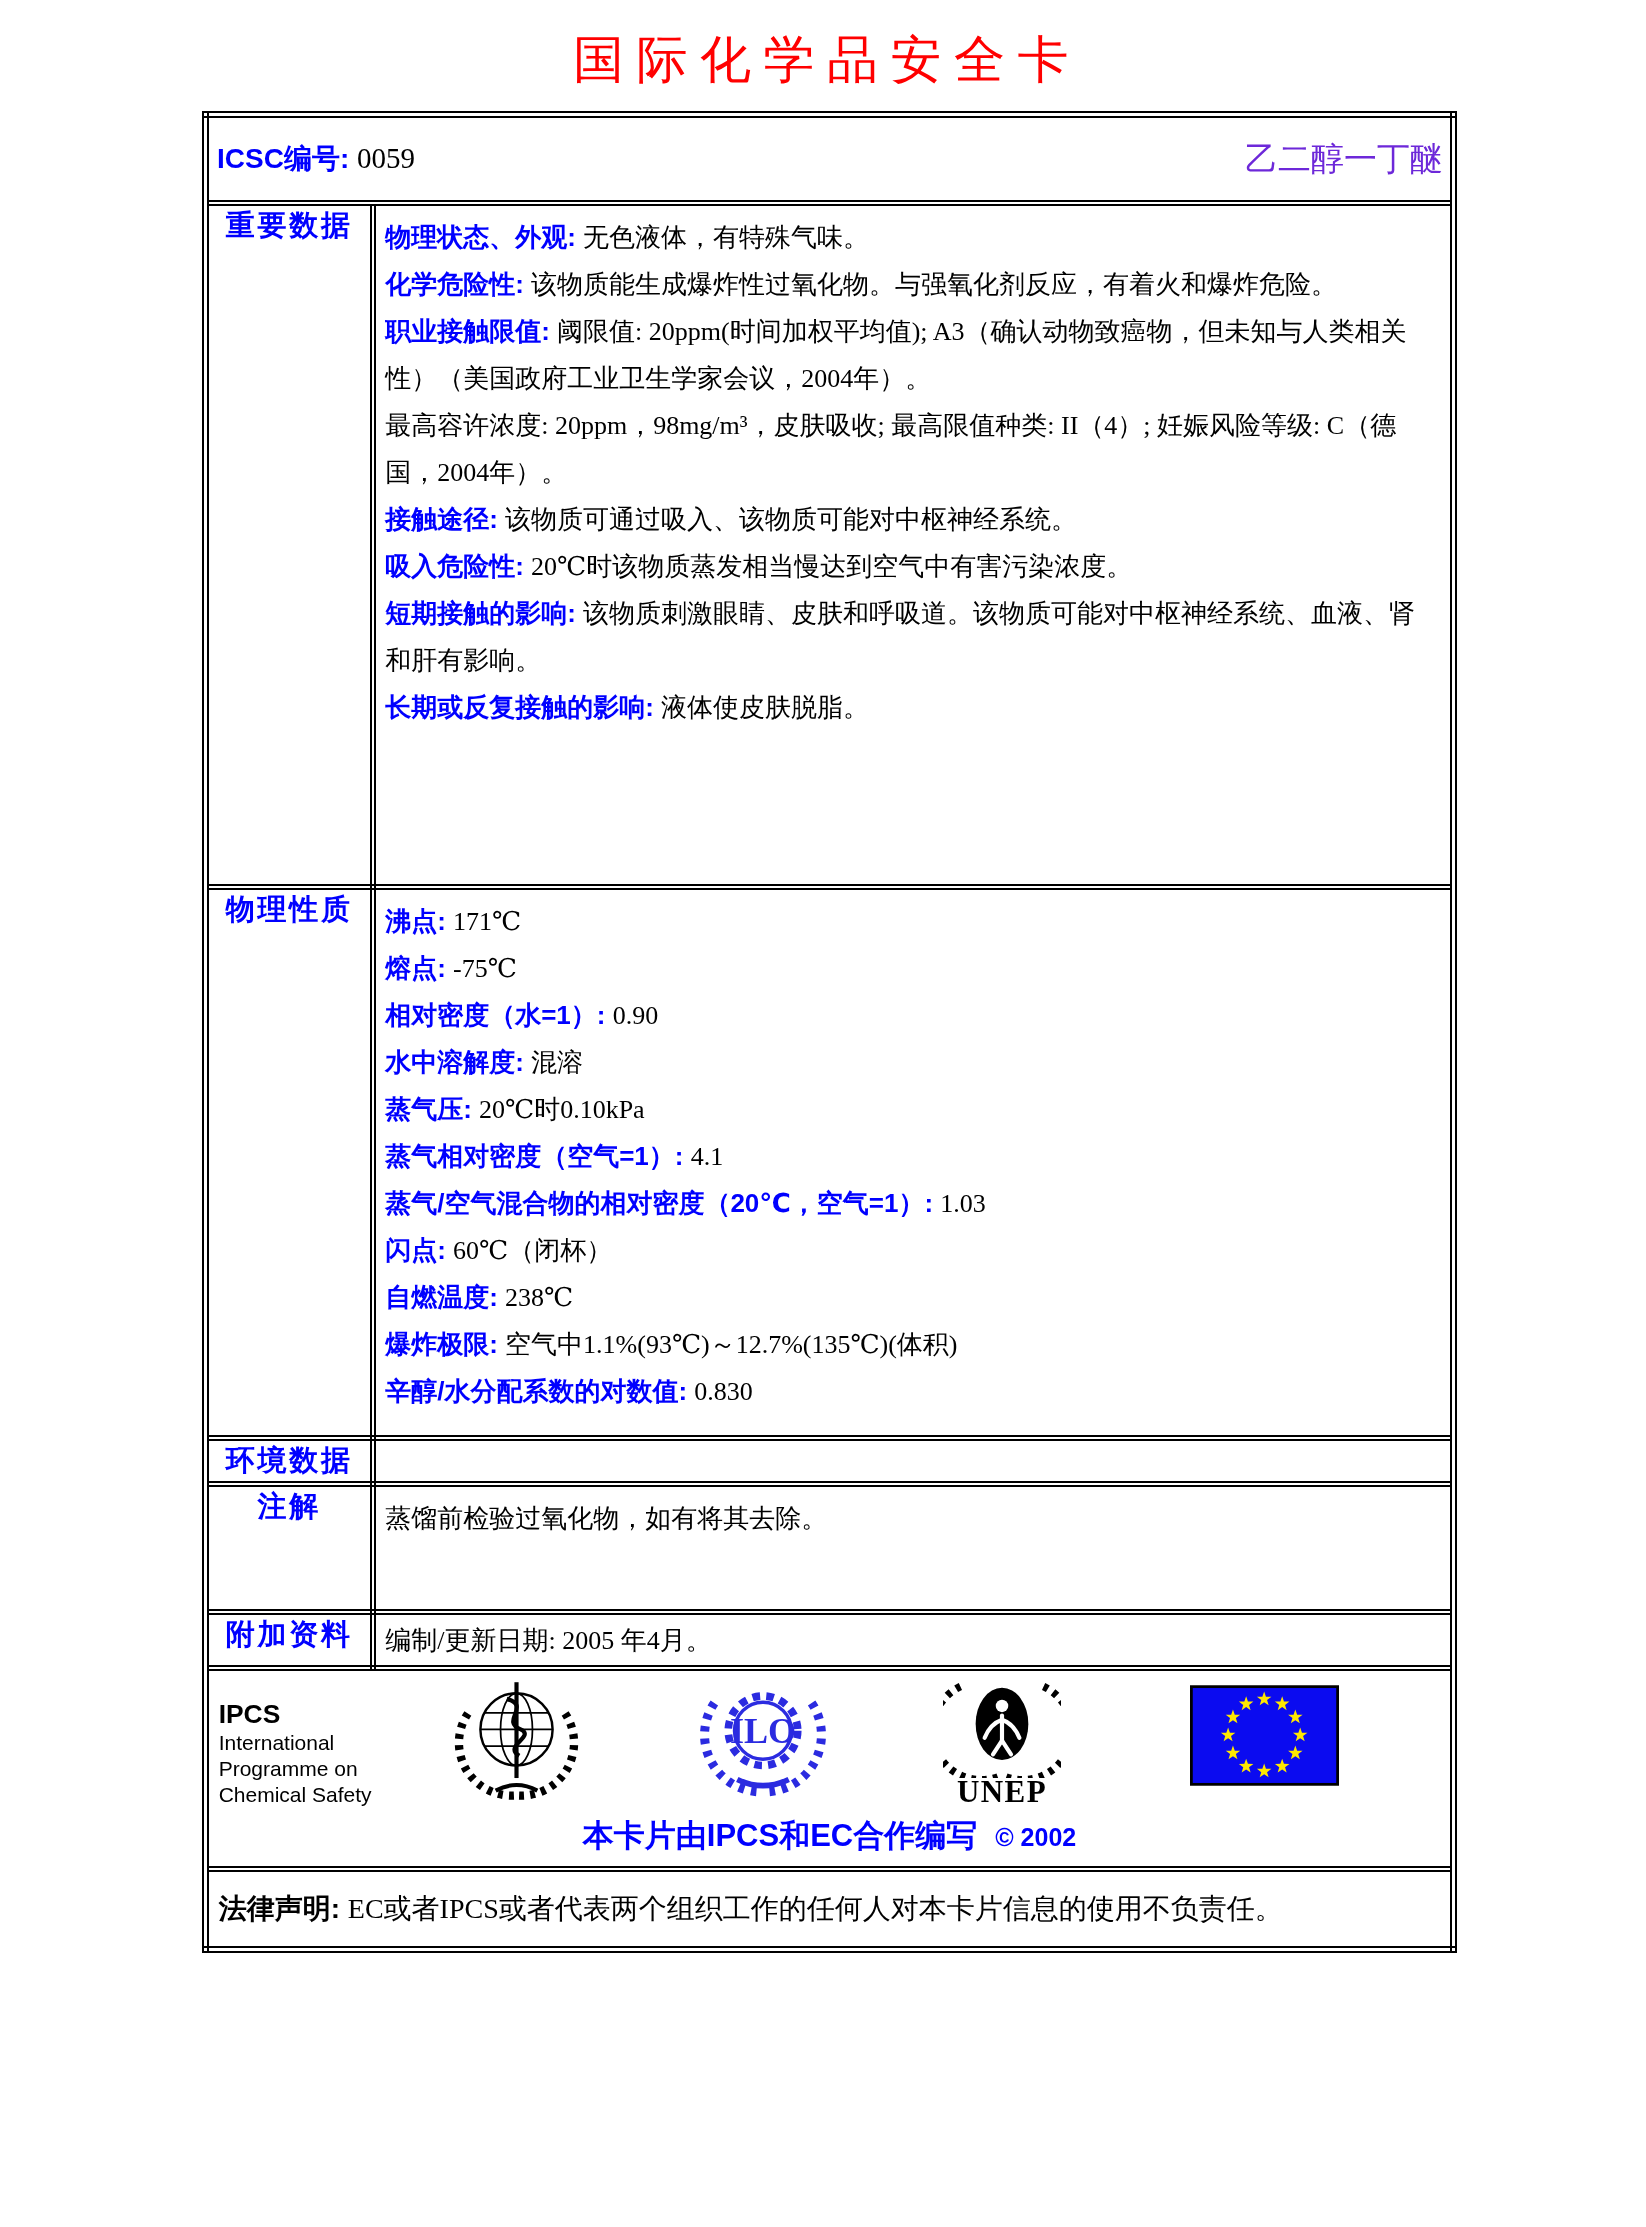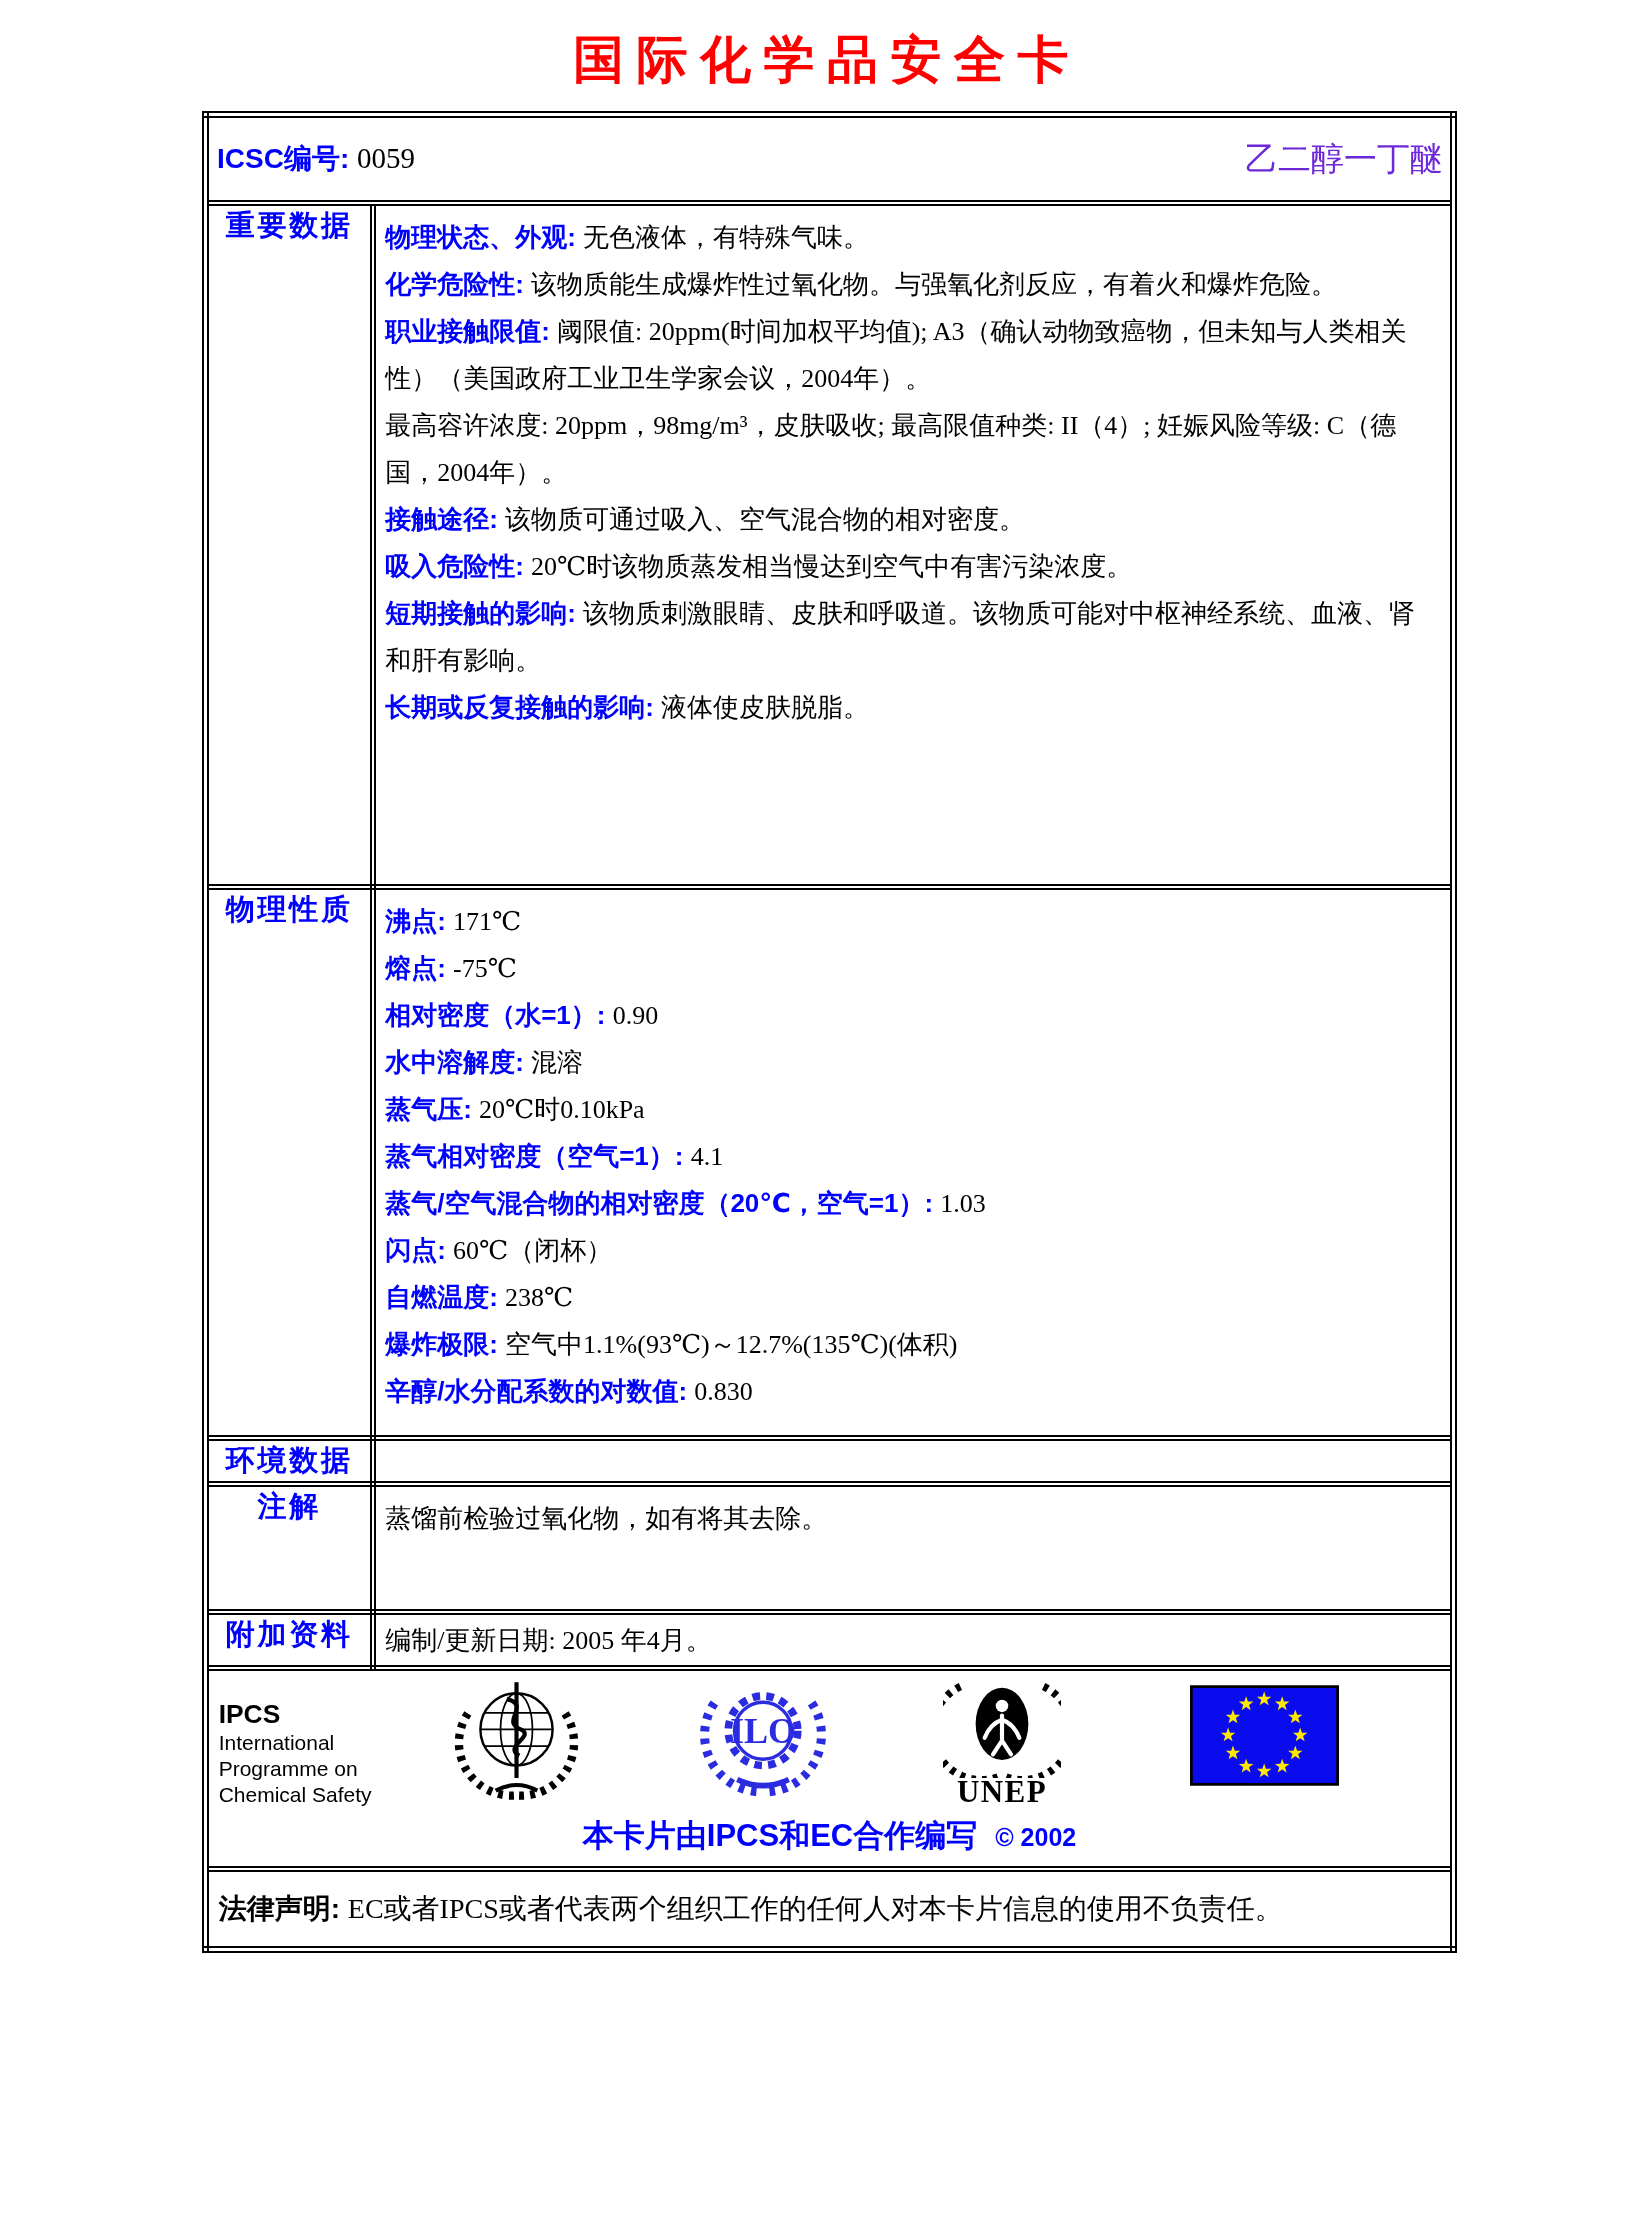--- a/index.html
+++ b/index.html
@@ -1,19 +1,19 @@
 <!DOCTYPE html>
 <html style="font-size:11px"><head>
 <meta charset="utf-8">
 <style>
   html,body{margin:0;padding:0;background:#ffffff;}
   .page{position:relative;width:1646px;height:2227px;background:#fff;overflow:hidden;
         font-family:"Liberation Serif","DejaVu Serif",serif;color:#000;}
   .doc-title{position:absolute;left:8px;right:0;top:26.4px;text-align:center;
-        font-family:"Liberation Sans","DejaVu Sans",sans-serif;font-weight:bold;
+        font-family:"Liberation Sans","DejaVu Sans",sans-serif;font-weight:normal;
         font-size:51px;letter-spacing:12.5px;color:#ff0000;}
   table.card{position:absolute;left:202px;top:111px;width:1248px;
         border-collapse:collapse;table-layout:fixed;
         border:7px double #000;}
   table.card td{border:6.3px double #000;padding:0;vertical-align:top;}
   td.row-label-cell{vertical-align:middle;text-align:center;}
   .row-label{font-family:"Liberation Sans","DejaVu Sans",sans-serif;font-weight:bold;
         color:#0000ff;font-size:29px;letter-spacing:2.8px;margin-top:40px;}
   .cell-content{padding:8.3px 9.7px 7px 9.7px;font-size:26px;line-height:47px;}
   .cell-content p.tline{margin:0;}
@@ -79,21 +79,21 @@
     <tr class="r-important">
       <td class="row-label-cell">
         <span class="row-label">重要数据</span>
       </td>
       <td class="content-cell">
         <div class="cell-content">
               <p class="tline"><span class="lbl">物理状态、外观: </span><span class="val">无色液体，有特殊气味。</span></p>
               <p class="tline"><span class="lbl">化学危险性: </span><span class="val">该物质能生成爆炸性过氧化物。与强氧化剂反应，有着火和爆炸危险。</span></p>
               <p class="tline"><span class="lbl">职业接触限值: </span><span class="val">阈限值: 20ppm(时间加权平均值); A3（确认动物致癌物，但未知与人类相关性）（美国政府工业卫生学家会议，2004年）。</span></p>
               <p class="tline"><span class="val">最高容许浓度: 20ppm，98mg/m³，皮肤吸收; 最高限值种类: II（4）; 妊娠风险等级: C（德国，2004年）。</span></p>
-              <p class="tline"><span class="lbl">接触途径: </span><span class="val">该物质可通过吸入、空气混合物的相对密度。</span></p>
+              <p class="tline"><span class="lbl">接触途径: </span><span class="val">该物质可通过吸入、该物质可能对中枢神经系统。</span></p>
               <p class="tline"><span class="lbl">吸入危险性: </span><span class="val">20℃时该物质蒸发相当慢达到空气中有害污染浓度。</span></p>
               <p class="tline"><span class="lbl">短期接触的影响: </span><span class="val">该物质刺激眼睛、皮肤和呼吸道。该物质可能对中枢神经系统、血液、肾和肝有影响。</span></p>
               <p class="tline"><span class="lbl">长期或反复接触的影响: </span><span class="val">液体使皮肤脱脂。</span></p>
             </div>
       </td>
     </tr>
 
     <tr class="r-physical">
       <td class="row-label-cell">
         <span class="row-label">物理性质</span>

